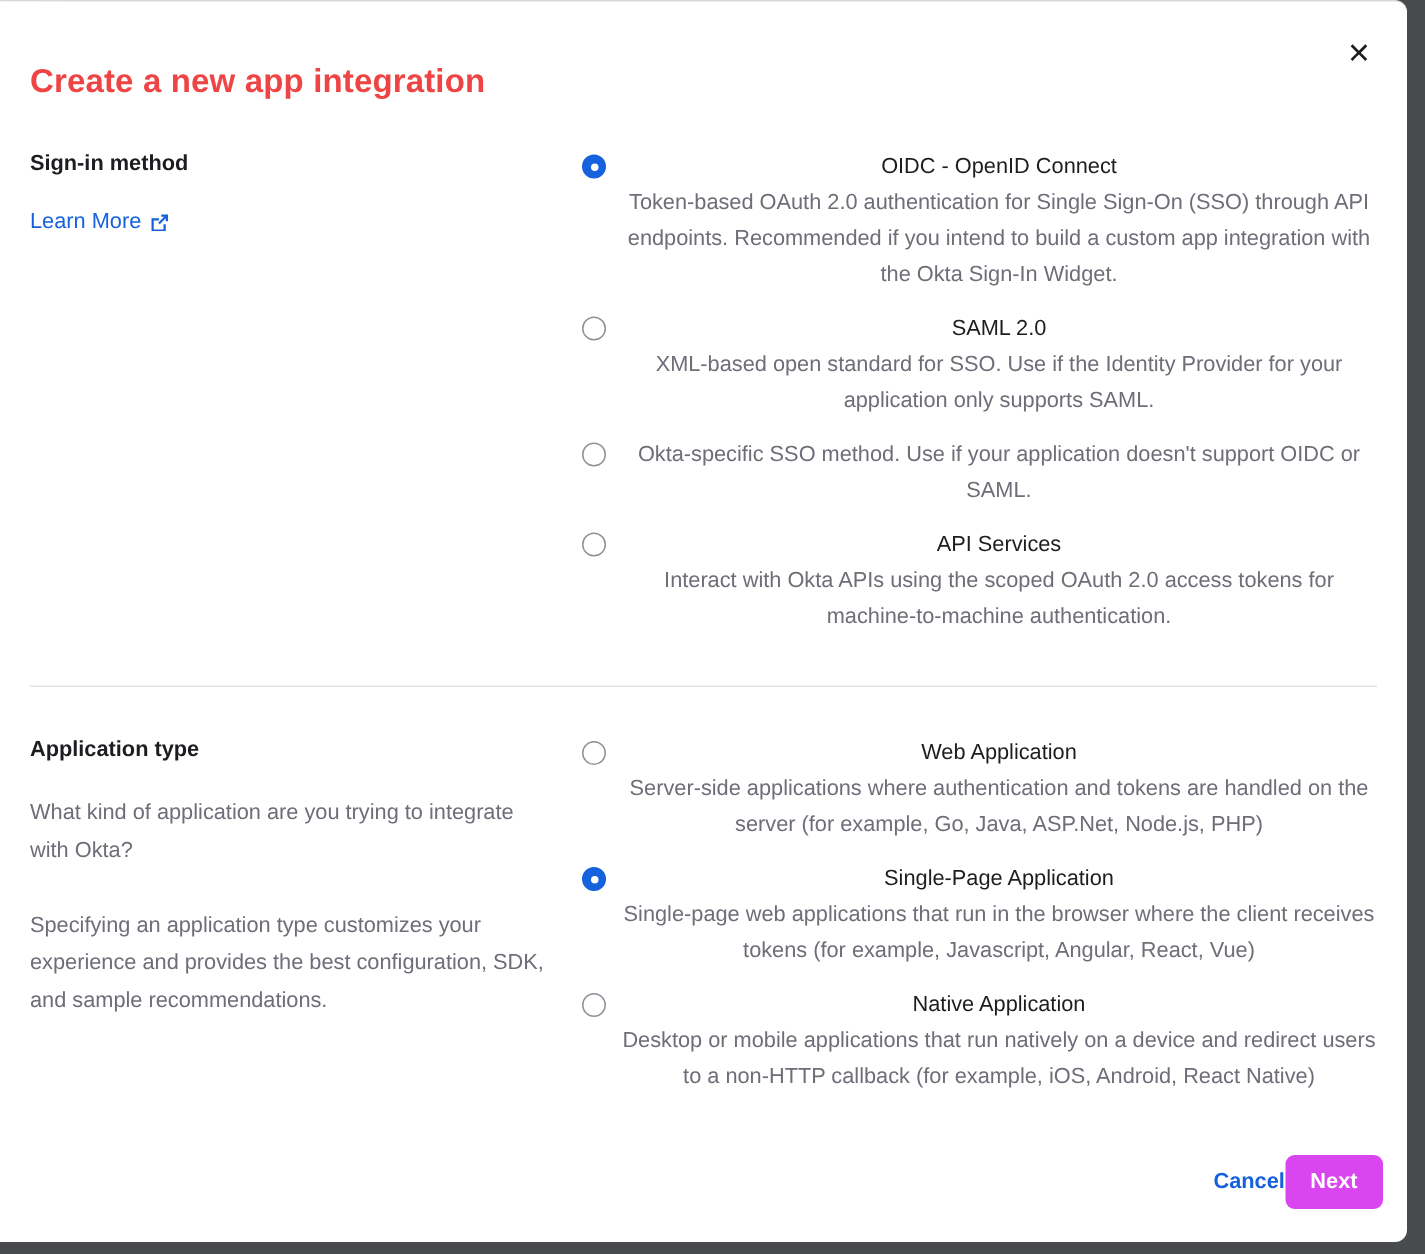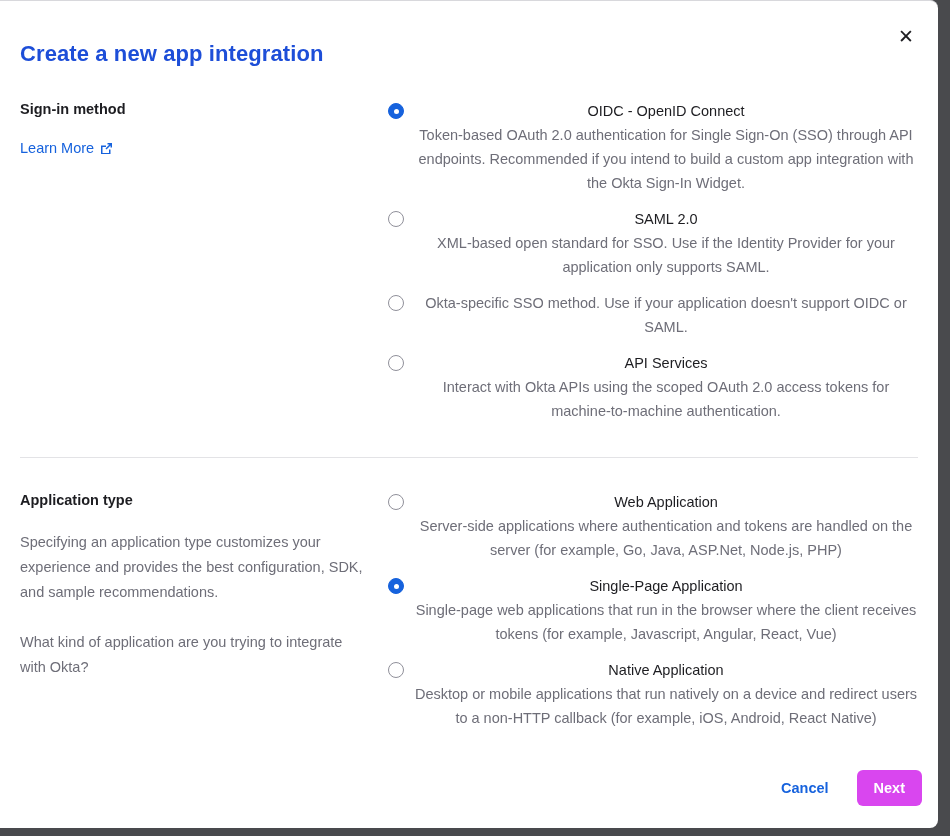--- a/index.html
+++ b/index.html
@@ -30,21 +30,21 @@
     background: none; border: none;
     font-size: 19px; line-height: 28px;
     color: #1d1d21;
     cursor: pointer;
     text-align: center;
     font-family: "Liberation Sans", sans-serif;
   }
   .modal-title {
     font-size: 22px;
     font-weight: 700;
-    color: #1d4ed8;
+    color: #ef4444;
     letter-spacing: 0.1px;
     margin: 12px 0 32px 0;
   }
   .section {
     display: flex;
     align-items: flex-start;
     margin-top: 32px;
   }
   .section-left {
     width: 368px;
@@ -127,21 +127,20 @@
     border: none;
     border-top: 1px solid #e3e3e6;
     margin: 22px 0 28px 0;
   }
   .footer {
     position: absolute;
     right: 16px;
     bottom: 22px;
     display: flex;
     align-items: center;
-    gap: 28px;
   }
   .cancel-link {
     background: none; border: none;
     font-family: "Liberation Sans", sans-serif;
     font-size: 14.5px;
     font-weight: 700;
     color: #1662dd;
     cursor: pointer;
   }
   .next-btn {
@@ -213,22 +212,22 @@
         </div>
 
       </div>
     </div>
 
     <hr class="divider">
 
     <div class="section">
       <div class="section-left">
         <div class="section-label">Application type</div>
+        <p class="left-para">What kind of application are you trying to integrate with Okta?</p>
         <p class="left-para">Specifying an application type customizes your experience and provides the best configuration, SDK, and sample recommendations.</p>
-        <p class="left-para">What kind of application are you trying to integrate with Okta?</p>
       </div>
       <div class="section-right">
 
         <div class="radio-option">
           <span class="radio-circle"></span>
           <span class="radio-texts">
             <span class="radio-label">Web Application</span>
             <div class="radio-desc">Server-side applications where authentication and tokens are handled on the server (for example, Go, Java, ASP.Net, Node.js, PHP)</div>
           </span>
         </div>

